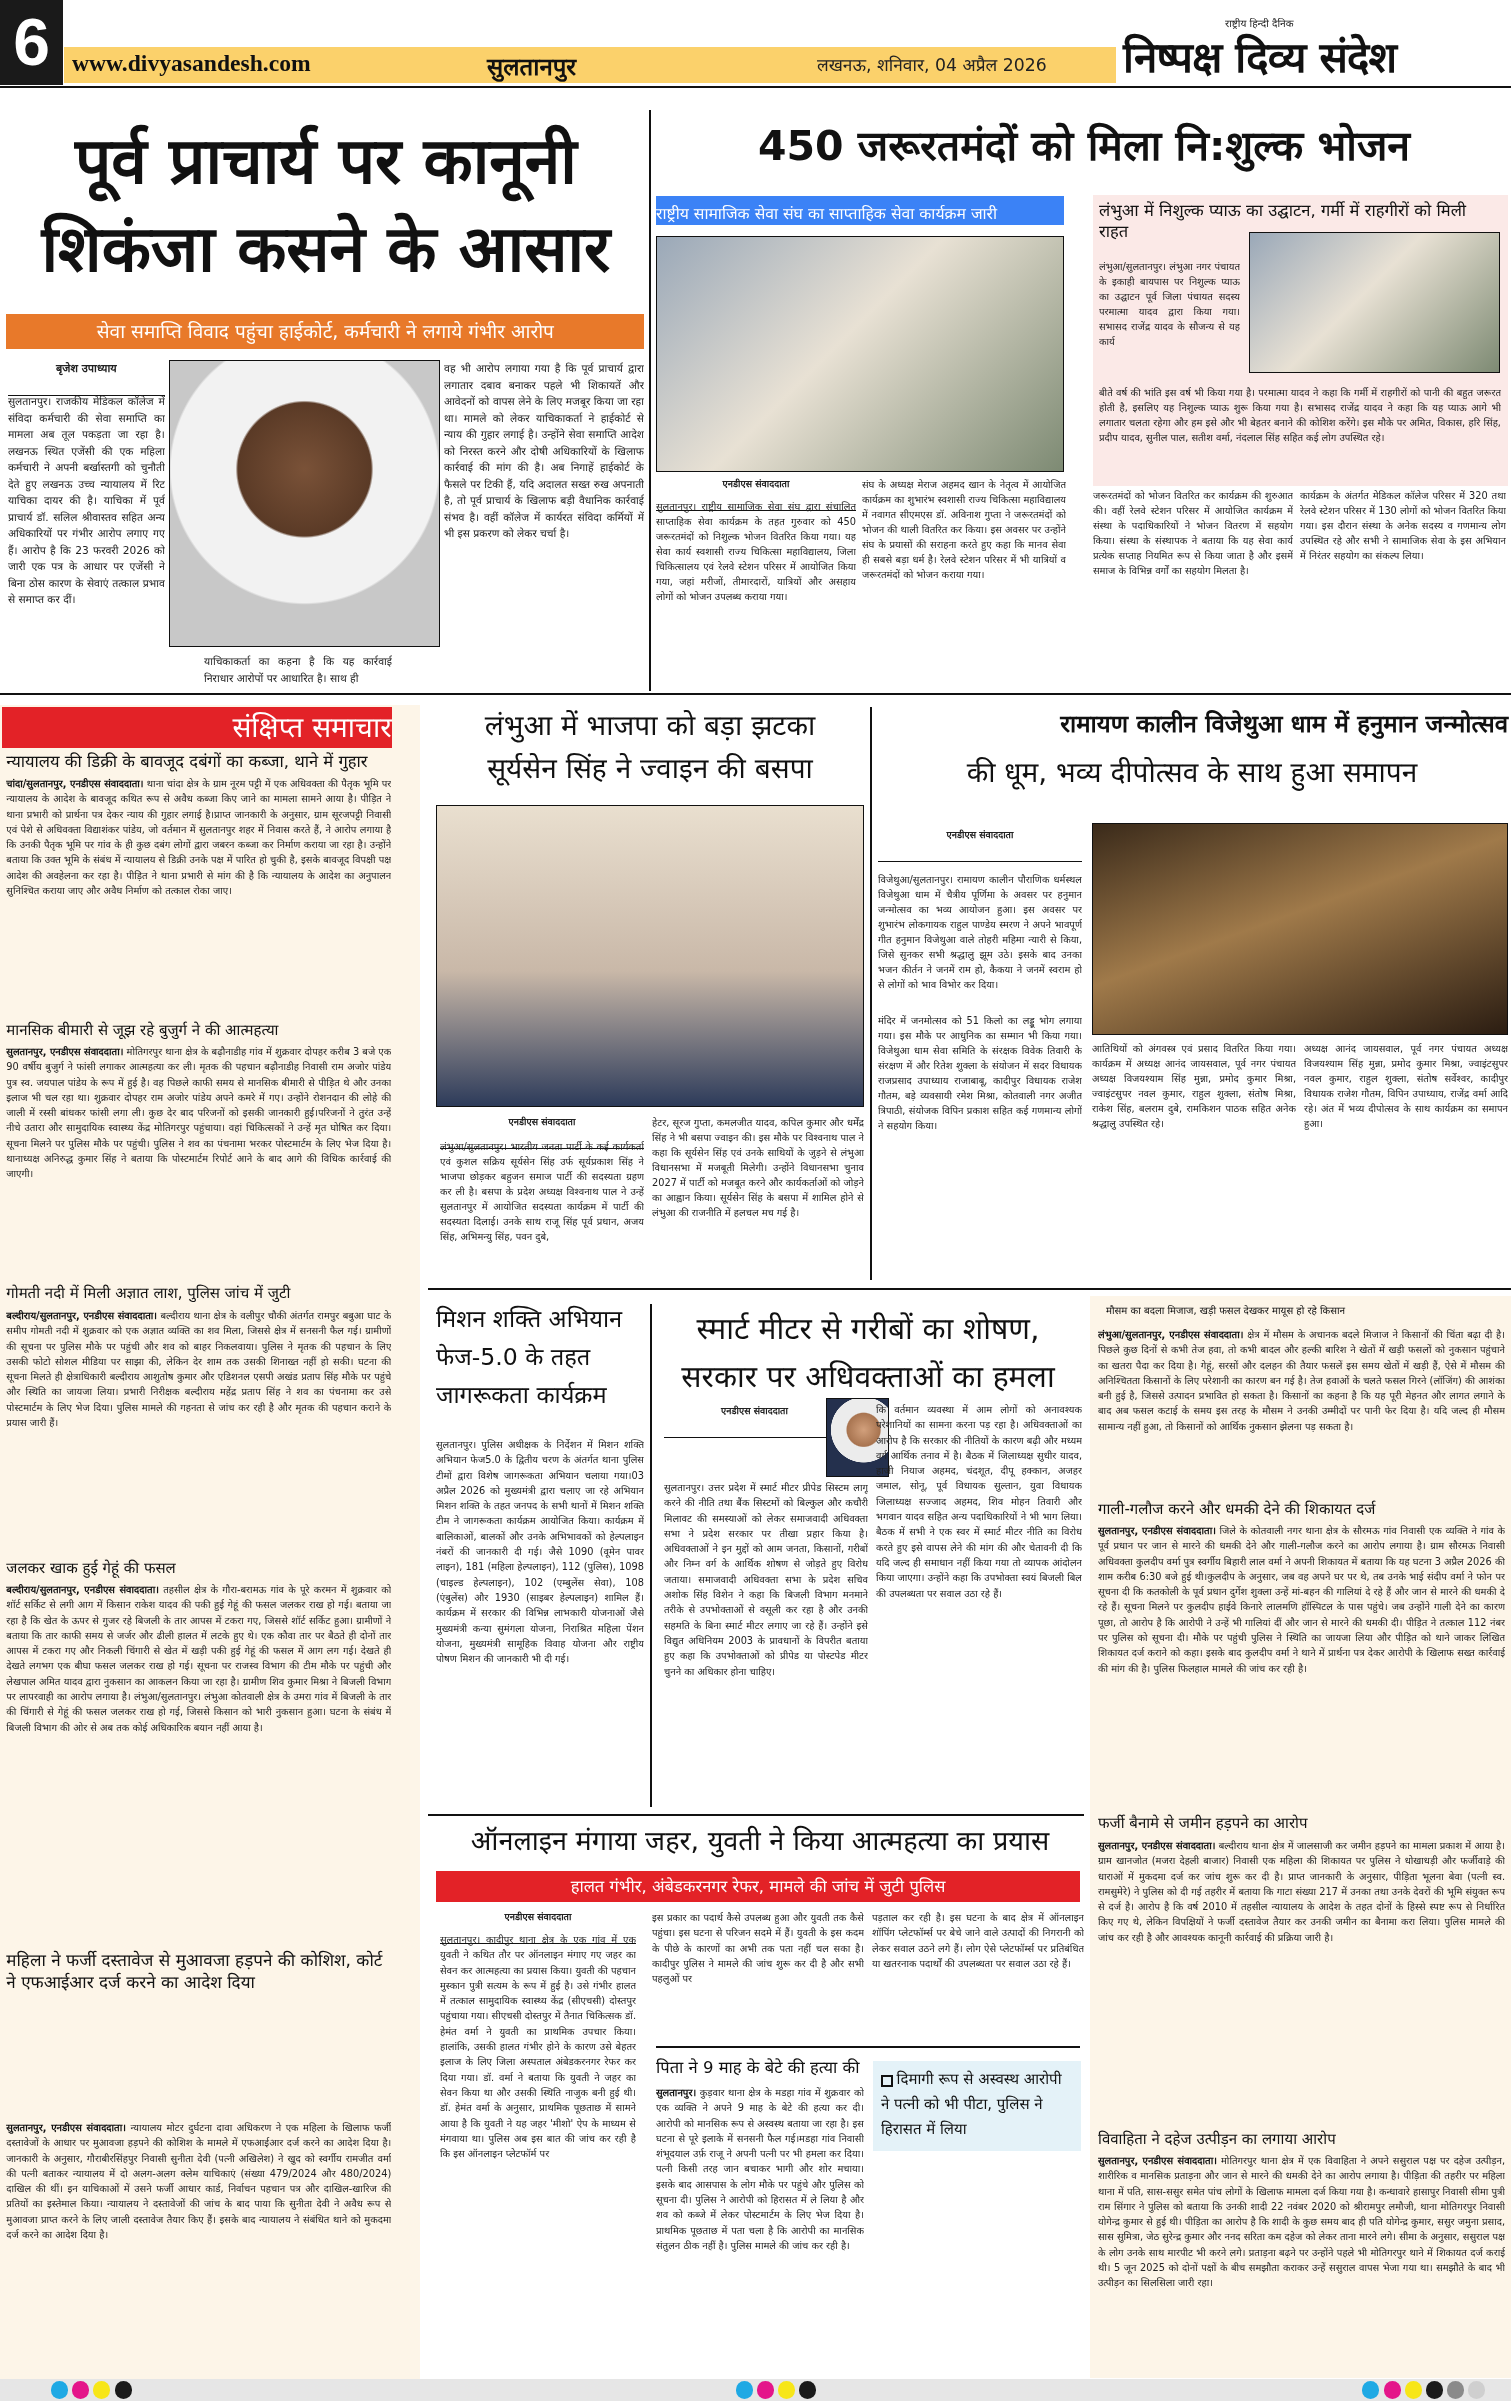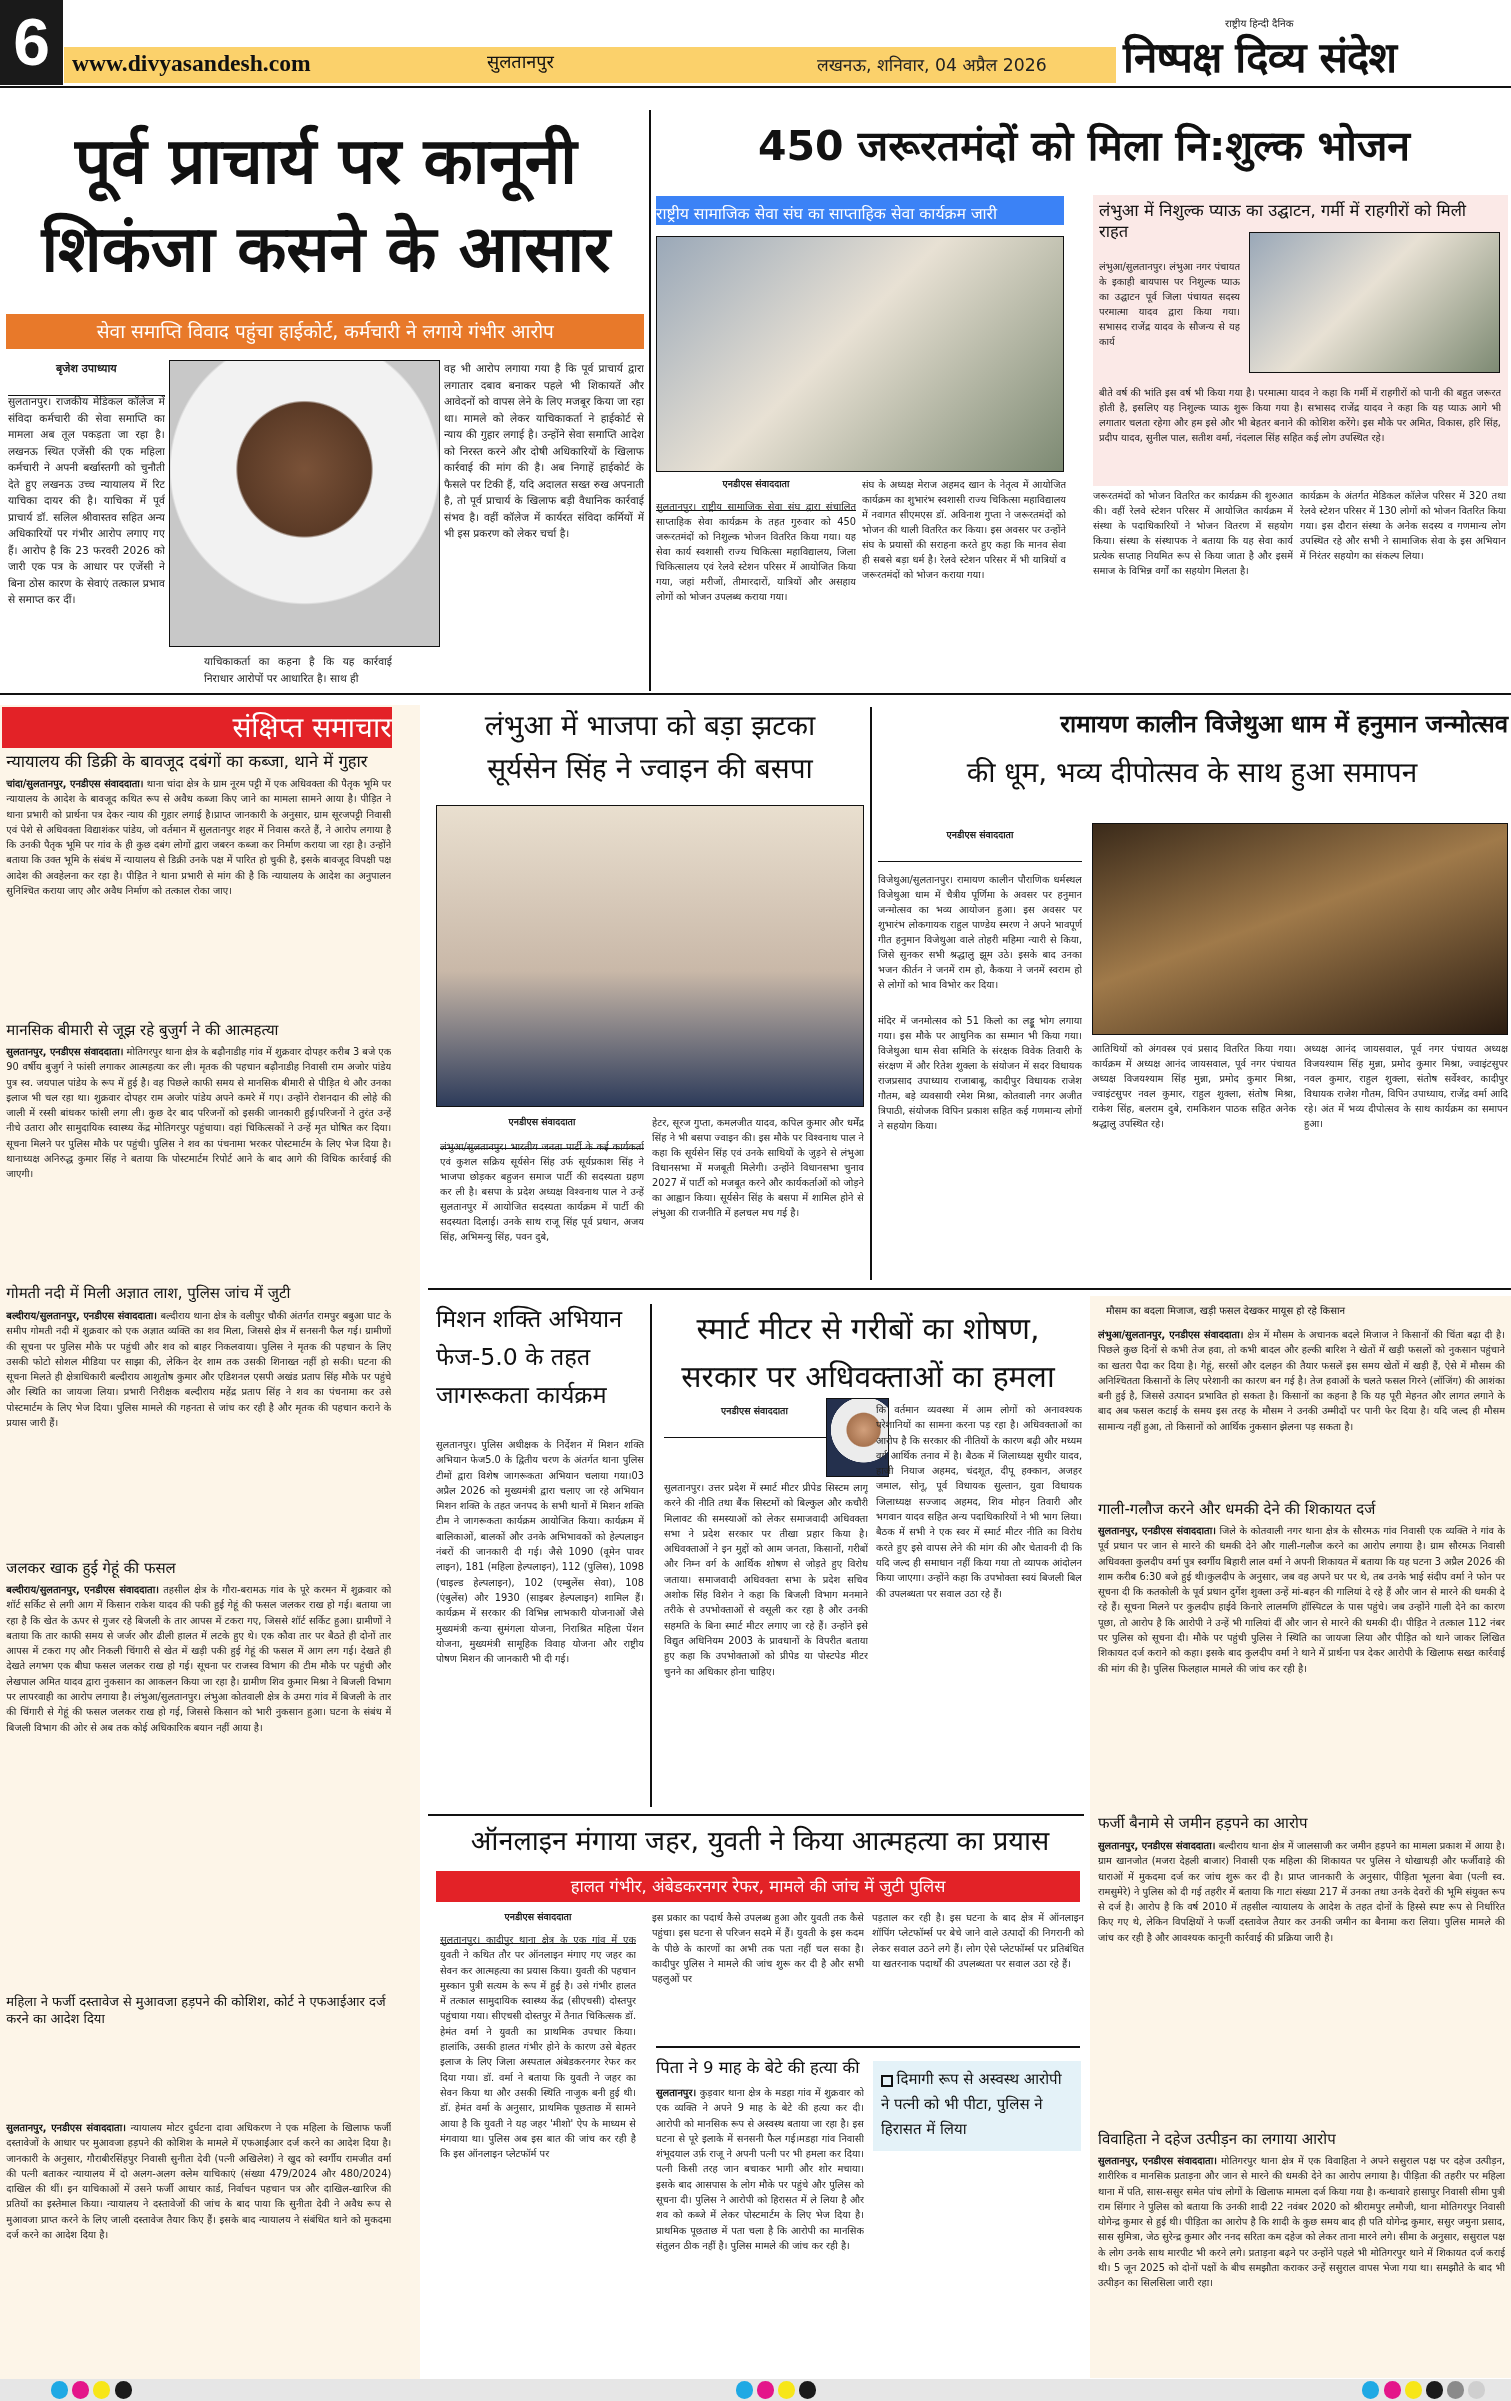--- a/index.html
+++ b/index.html
@@ -1,21 +1,21 @@
 <!DOCTYPE html>
 <html style="font-size:12.6px"><head>
 <meta charset="utf-8">
 <style>
 *{box-sizing:border-box;margin:0;padding:0}
 body{width:1512px;height:2401px;background:#fff;font-family:"DejaVu Sans",sans-serif;color:#111;position:relative;overflow:hidden}
 .abs{position:absolute}
 .pgnum{left:0;top:0;width:63px;height:85px;background:#1a1a1a;color:#fff;font-family:"Liberation Sans",sans-serif;font-weight:bold;font-size:66px;line-height:85px;text-align:center}
 .mbar{left:64px;top:47px;width:1052px;height:36px;background:#fbd16b}
 .site{left:72px;top:50px;font-family:"Liberation Serif",serif;font-size:23.6px;font-weight:bold;color:#111}
-.city{left:487px;top:49px;font-size:18px;font-weight:normal;color:#111}
+.city{left:487px;top:49px;font-size:24px;font-weight:bold;color:#111}
 .dateline{left:817px;top:53px;font-size:17.3px;color:#222}
 .brand{left:1123px;top:15.7px;width:389px;height:71px}
 .brand .tag{position:absolute;left:102px;top:0;font-size:10.2px;color:#222}
 .brand .name{position:absolute;left:0;top:11px;font-size:42px;font-weight:bold;color:#111;letter-spacing:-0.8px}
 .rule{background:#111}
 .text{font-size:10.6px;line-height:16.5px;text-align:justify;color:#222}
 .text b{color:#111}
 .h-big{font-weight:bold;color:#111;line-height:1.1}
 .photo{background:linear-gradient(135deg,#8b7a66,#c9b49a 40%,#6f5d4c);border:1.6px solid #111}
 .photo.dark{background:linear-gradient(160deg,#3a2a1a,#a07a4a 45%,#2b1d12)}
@@ -80,21 +80,21 @@
 
 <div class="abs sub" style="left:6.3px;top:1021px;width:385px;font-size:15px">मानसिक बीमारी से जूझ रहे बुजुर्ग ने की आत्महत्या</div>
 <div class="abs text" style="left:6.3px;top:1044px;width:385px;height:228px;overflow:hidden;font-size:9.8px;line-height:15.3px"><b>सुलतानपुर, एनडीएस संवाददाता।</b> <span>मोतिगरपुर थाना क्षेत्र के बढ़ौनाडीह गांव में शुक्रवार दोपहर करीब 3 बजे एक 90 वर्षीय बुजुर्ग ने फांसी लगाकर आत्महत्या कर ली। मृतक की पहचान बढ़ौनाडीह निवासी राम अजोर पांडेय पुत्र स्व. जयपाल पांडेय के रूप में हुई है। वह पिछले काफी समय से मानसिक बीमारी से पीड़ित थे और उनका इलाज भी चल रहा था। शुक्रवार दोपहर राम अजोर पांडेय अपने कमरे में गए। उन्होंने रोशनदान की लोहे की जाली में रस्सी बांधकर फांसी लगा ली। कुछ देर बाद परिजनों को इसकी जानकारी हुई।परिजनों ने तुरंत उन्हें नीचे उतारा और सामुदायिक स्वास्थ्य केंद्र मोतिगरपुर पहुंचाया। वहां चिकित्सकों ने उन्हें मृत घोषित कर दिया। सूचना मिलने पर पुलिस मौके पर पहुंची। पुलिस ने शव का पंचनामा भरकर पोस्टमार्टम के लिए भेज दिया है। थानाध्यक्ष अनिरुद्ध कुमार सिंह ने बताया कि पोस्टमार्टम रिपोर्ट आने के बाद आगे की विधिक कार्रवाई की जाएगी।</span></div>
 
 <div class="abs sub" style="left:6.3px;top:1284px;width:385px;font-size:15px">गोमती नदी में मिली अज्ञात लाश, पुलिस जांच में जुटी</div>
 <div class="abs text" style="left:6.3px;top:1308px;width:385px;height:236px;overflow:hidden;font-size:9.8px;line-height:15.3px"><b>बल्दीराय/सुलतानपुर, एनडीएस संवाददाता।</b> <span>बल्दीराय थाना क्षेत्र के वलीपुर चौकी अंतर्गत रामपुर बबुआ घाट के समीप गोमती नदी में शुक्रवार को एक अज्ञात व्यक्ति का शव मिला, जिससे क्षेत्र में सनसनी फैल गई। ग्रामीणों की सूचना पर पुलिस मौके पर पहुंची और शव को बाहर निकलवाया। पुलिस ने मृतक की पहचान के लिए उसकी फोटो सोशल मीडिया पर साझा की, लेकिन देर शाम तक उसकी शिनाख्त नहीं हो सकी। घटना की सूचना मिलते ही क्षेत्राधिकारी बल्दीराय आशुतोष कुमार और एडिशनल एसपी अखंड प्रताप सिंह मौके पर पहुंचे और स्थिति का जायजा लिया। प्रभारी निरीक्षक बल्दीराय महेंद्र प्रताप सिंह ने शव का पंचनामा कर उसे पोस्टमार्टम के लिए भेज दिया। पुलिस मामले की गहनता से जांच कर रही है और मृतक की पहचान कराने के प्रयास जारी हैं।</span></div>
 
 <div class="abs sub" style="left:6.3px;top:1559px;width:385px;font-size:15px">जलकर खाक हुई गेहूं की फसल</div>
 <div class="abs text" style="left:6.3px;top:1582px;width:385px;height:479px;overflow:hidden;font-size:9.8px;line-height:15.3px"><b>बल्दीराय/सुलतानपुर, एनडीएस संवाददाता।</b> <span>तहसील क्षेत्र के गौरा-बरामऊ गांव के पूरे करमन में शुक्रवार को शॉर्ट सर्किट से लगी आग में किसान राकेश यादव की पकी हुई गेहूं की फसल जलकर राख हो गई। बताया जा रहा है कि खेत के ऊपर से गुजर रहे बिजली के तार आपस में टकरा गए, जिससे शॉर्ट सर्किट हुआ। ग्रामीणों ने बताया कि तार काफी समय से जर्जर और ढीली हालत में लटके हुए थे। एक कौवा तार पर बैठते ही दोनों तार आपस में टकरा गए और निकली चिंगारी से खेत में खड़ी पकी हुई गेहूं की फसल में आग लग गई। देखते ही देखते लगभग एक बीघा फसल जलकर राख हो गई। सूचना पर राजस्व विभाग की टीम मौके पर पहुंची और लेखपाल अमित यादव द्वारा नुकसान का आकलन किया जा रहा है। ग्रामीण शिव कुमार मिश्रा ने बिजली विभाग पर लापरवाही का आरोप लगाया है। लंभुआ/सुलतानपुर। लंभुआ कोतवाली क्षेत्र के उमरा गांव में बिजली के तार की चिंगारी से गेहूं की फसल जलकर राख हो गई, जिससे किसान को भारी नुकसान हुआ। घटना के संबंध में बिजली विभाग की ओर से अब तक कोई अधिकारिक बयान नहीं आया है।</span></div>
 
-<div class="abs sub" style="left:6.3px;top:1994px;width:385px;font-size:13px">महिला ने फर्जी दस्तावेज से मुआवजा हड़पने की कोशिश, कोर्ट ने एफआईआर दर्ज करने का आदेश दिया</div>
+<div class="abs sub" style="left:6.3px;top:1949px;width:385px;font-size:17px">महिला ने फर्जी दस्तावेज से मुआवजा हड़पने की कोशिश, कोर्ट ने एफआईआर दर्ज करने का आदेश दिया</div>
 <div class="abs text" style="left:6.3px;top:2120px;width:385px;height:251px;overflow:hidden;font-size:9.8px;line-height:15.3px"><b>सुलतानपुर, एनडीएस संवाददाता।</b> <span>न्यायालय मोटर दुर्घटना दावा अधिकरण ने एक महिला के खिलाफ फर्जी दस्तावेजों के आधार पर मुआवजा हड़पने की कोशिश के मामले में एफआईआर दर्ज करने का आदेश दिया है। जानकारी के अनुसार, गौराबीरसिंहपुर निवासी सुनीता देवी (पत्नी अखिलेश) ने खुद को स्वर्गीय रामजीत वर्मा की पत्नी बताकर न्यायालय में दो अलग-अलग क्लेम याचिकाएं (संख्या 479/2024 और 480/2024) दाखिल की थीं। इन याचिकाओं में उसने फर्जी आधार कार्ड, निर्वाचन पहचान पत्र और दाखिल-खारिज की प्रतियों का इस्तेमाल किया। न्यायालय ने दस्तावेजों की जांच के बाद पाया कि सुनीता देवी ने अवैध रूप से मुआवजा प्राप्त करने के लिए जाली दस्तावेज तैयार किए हैं। इसके बाद न्यायालय ने संबंधित थाने को मुकदमा दर्ज करने का आदेश दिया है।</span></div>
 
 <div class="abs h-big" style="left:436px;top:711px;width:428px;font-size:28px;text-align:center;font-weight:normal">लंभुआ में भाजपा को बड़ा झटका</div>
 <div class="abs h-big" style="left:436px;top:754px;width:428px;font-size:28px;text-align:center;font-weight:normal">सूर्यसेन सिंह ने ज्वाइन की बसपा</div>
 <div class="abs photo room" style="left:436px;top:805px;width:428px;height:302px"></div>
 <div class="abs byline" style="left:440px;top:1115px;width:204px;font-size:9.4px">एनडीएस संवाददाता</div>
 <div class="abs text" style="left:440px;top:1139px;width:204px;height:141px;overflow:hidden;font-size:9.8px;line-height:15px">लंभुआ/सुलतानपुर। भारतीय जनता पार्टी के कई कार्यकर्ता एवं कुशल सक्रिय सूर्यसेन सिंह उर्फ सूर्यप्रकाश सिंह ने भाजपा छोड़कर बहुजन समाज पार्टी की सदस्यता ग्रहण कर ली है। बसपा के प्रदेश अध्यक्ष विश्वनाथ पाल ने उन्हें सुलतानपुर में आयोजित सदस्यता कार्यक्रम में पार्टी की सदस्यता दिलाई। उनके साथ राजू सिंह पूर्व प्रधान, अजय सिंह, अभिमन्यु सिंह, पवन दुबे,</div>
 <div class="abs text" style="left:652px;top:1115px;width:212px;height:165px;overflow:hidden;font-size:9.8px;line-height:15px">हेटर, सूरज गुप्ता, कमलजीत यादव, कपिल कुमार और धर्मेंद्र सिंह ने भी बसपा ज्वाइन की। इस मौके पर विश्वनाथ पाल ने कहा कि सूर्यसेन सिंह एवं उनके साथियों के जुड़ने से लंभुआ विधानसभा में मजबूती मिलेगी। उन्होंने विधानसभा चुनाव 2027 में पार्टी को मजबूत करने और कार्यकर्ताओं को जोड़ने का आह्वान किया। सूर्यसेन सिंह के बसपा में शामिल होने से लंभुआ की राजनीति में हलचल मच गई है।</div>
 <div class="abs rule" style="left:870px;top:707px;width:1.6px;height:573px"></div>
 

